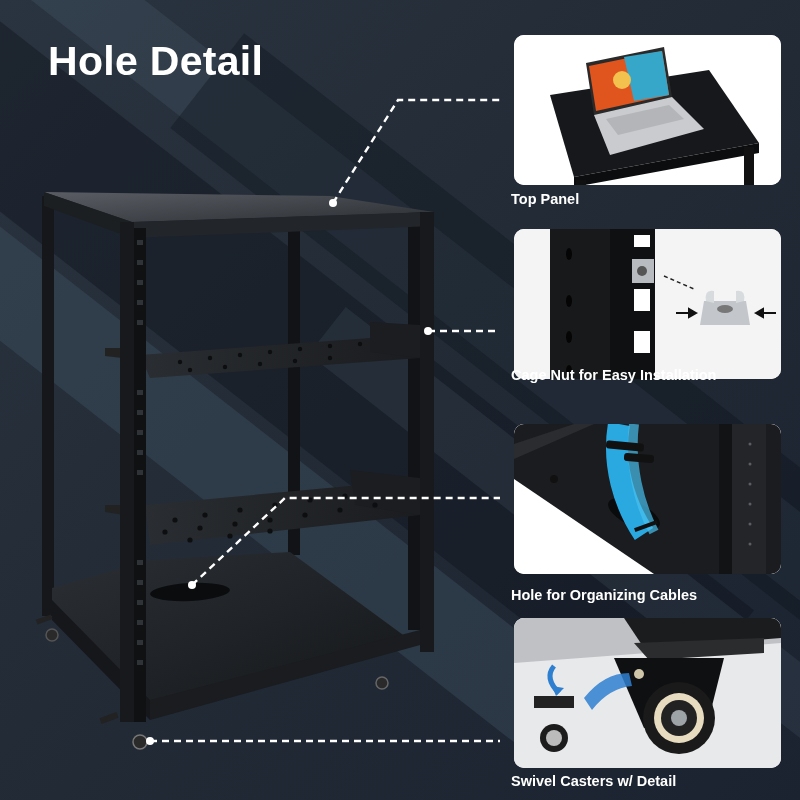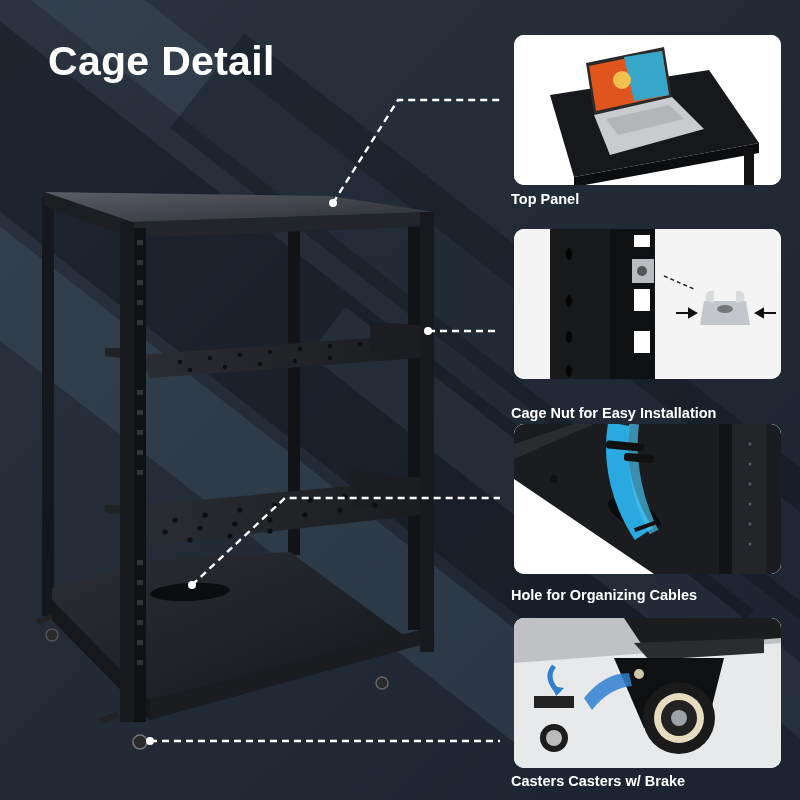--- a/index.html
+++ b/index.html
@@ -17,37 +17,37 @@
   .title{position:absolute;left:48px;top:38px;color:#fff;font-size:41px;font-weight:bold;letter-spacing:.3px;}
   
   .rack{position:absolute;left:0;top:0;width:500px;height:800px;}
   .panel{position:absolute;border-radius:10px;background:#fff;overflow:hidden;}
   .caption{position:absolute;color:#fff;font-weight:bold;font-size:14.5px;width:270px;}
   .p1{left:514px;top:35px;width:267px;height:150px;}
   .p2{left:514px;top:229px;width:267px;height:150px;}
   .p3{left:514px;top:424px;width:267px;height:150px;}
   .p4{left:514px;top:618px;width:267px;height:150px;}
   .c1{left:511px;top:191px;}
-  .c2{left:511px;top:405px;}
+  .c2{left:511px;top:367px;}
   .c3{left:511px;top:587px;}
   .c4{left:511px;top:773px;}
   svg{display:block;}
 </style>
 </head>
 <body>
 
 <div class="bg">
   <div class="stripe s1"></div>
   <div class="stripe s2"></div>
   <div class="stripe s3"></div>
   <div class="stripe s4"></div>
   <div class="stripe s5"></div>
 </div>
 
-<div class="title">Cage Detail</div>
+<div class="title">Hole Detail</div>
 
 <div class="rack">
   <svg width="500" height="800" viewBox="0 0 500 800">
     <defs>
       <linearGradient id="topg" x1="0" y1="0" x2="1" y2="1">
         <stop offset="0" stop-color="#5a5e64"></stop>
           <stop offset="1" stop-color="#2c3035"></stop>
       </linearGradient>
       <linearGradient id="shelfg" x1="0" y1="0" x2="1" y2="0">
         <stop offset="0" stop-color="#2a2d31"></stop>
@@ -245,13 +245,13 @@
     <circle cx="165" cy="100" r="25" fill="#e8dcc0"></circle>
     <circle cx="165" cy="100" r="18" fill="#222"></circle>
     <circle cx="165" cy="100" r="8" fill="#9ea3a8"></circle>
     <path d="M40,48 Q30,60 45,75" stroke="#2f7fd0" stroke-width="5" fill="none"></path>
     <polygon points="42,78 50,70 38,68" fill="#2f7fd0"></polygon>
     <rect x="20" y="78" width="40" height="12" fill="#222"></rect>
     <circle cx="40" cy="120" r="14" fill="#1c1c1c"></circle>
     <circle cx="40" cy="120" r="8" fill="#bbb"></circle>
   </svg>
 </div>
-<div class="caption c4">Casters Casters w/ Brake</div>
+<div class="caption c4">Swivel Casters w/ Detail</div>
 
 </body></html>

